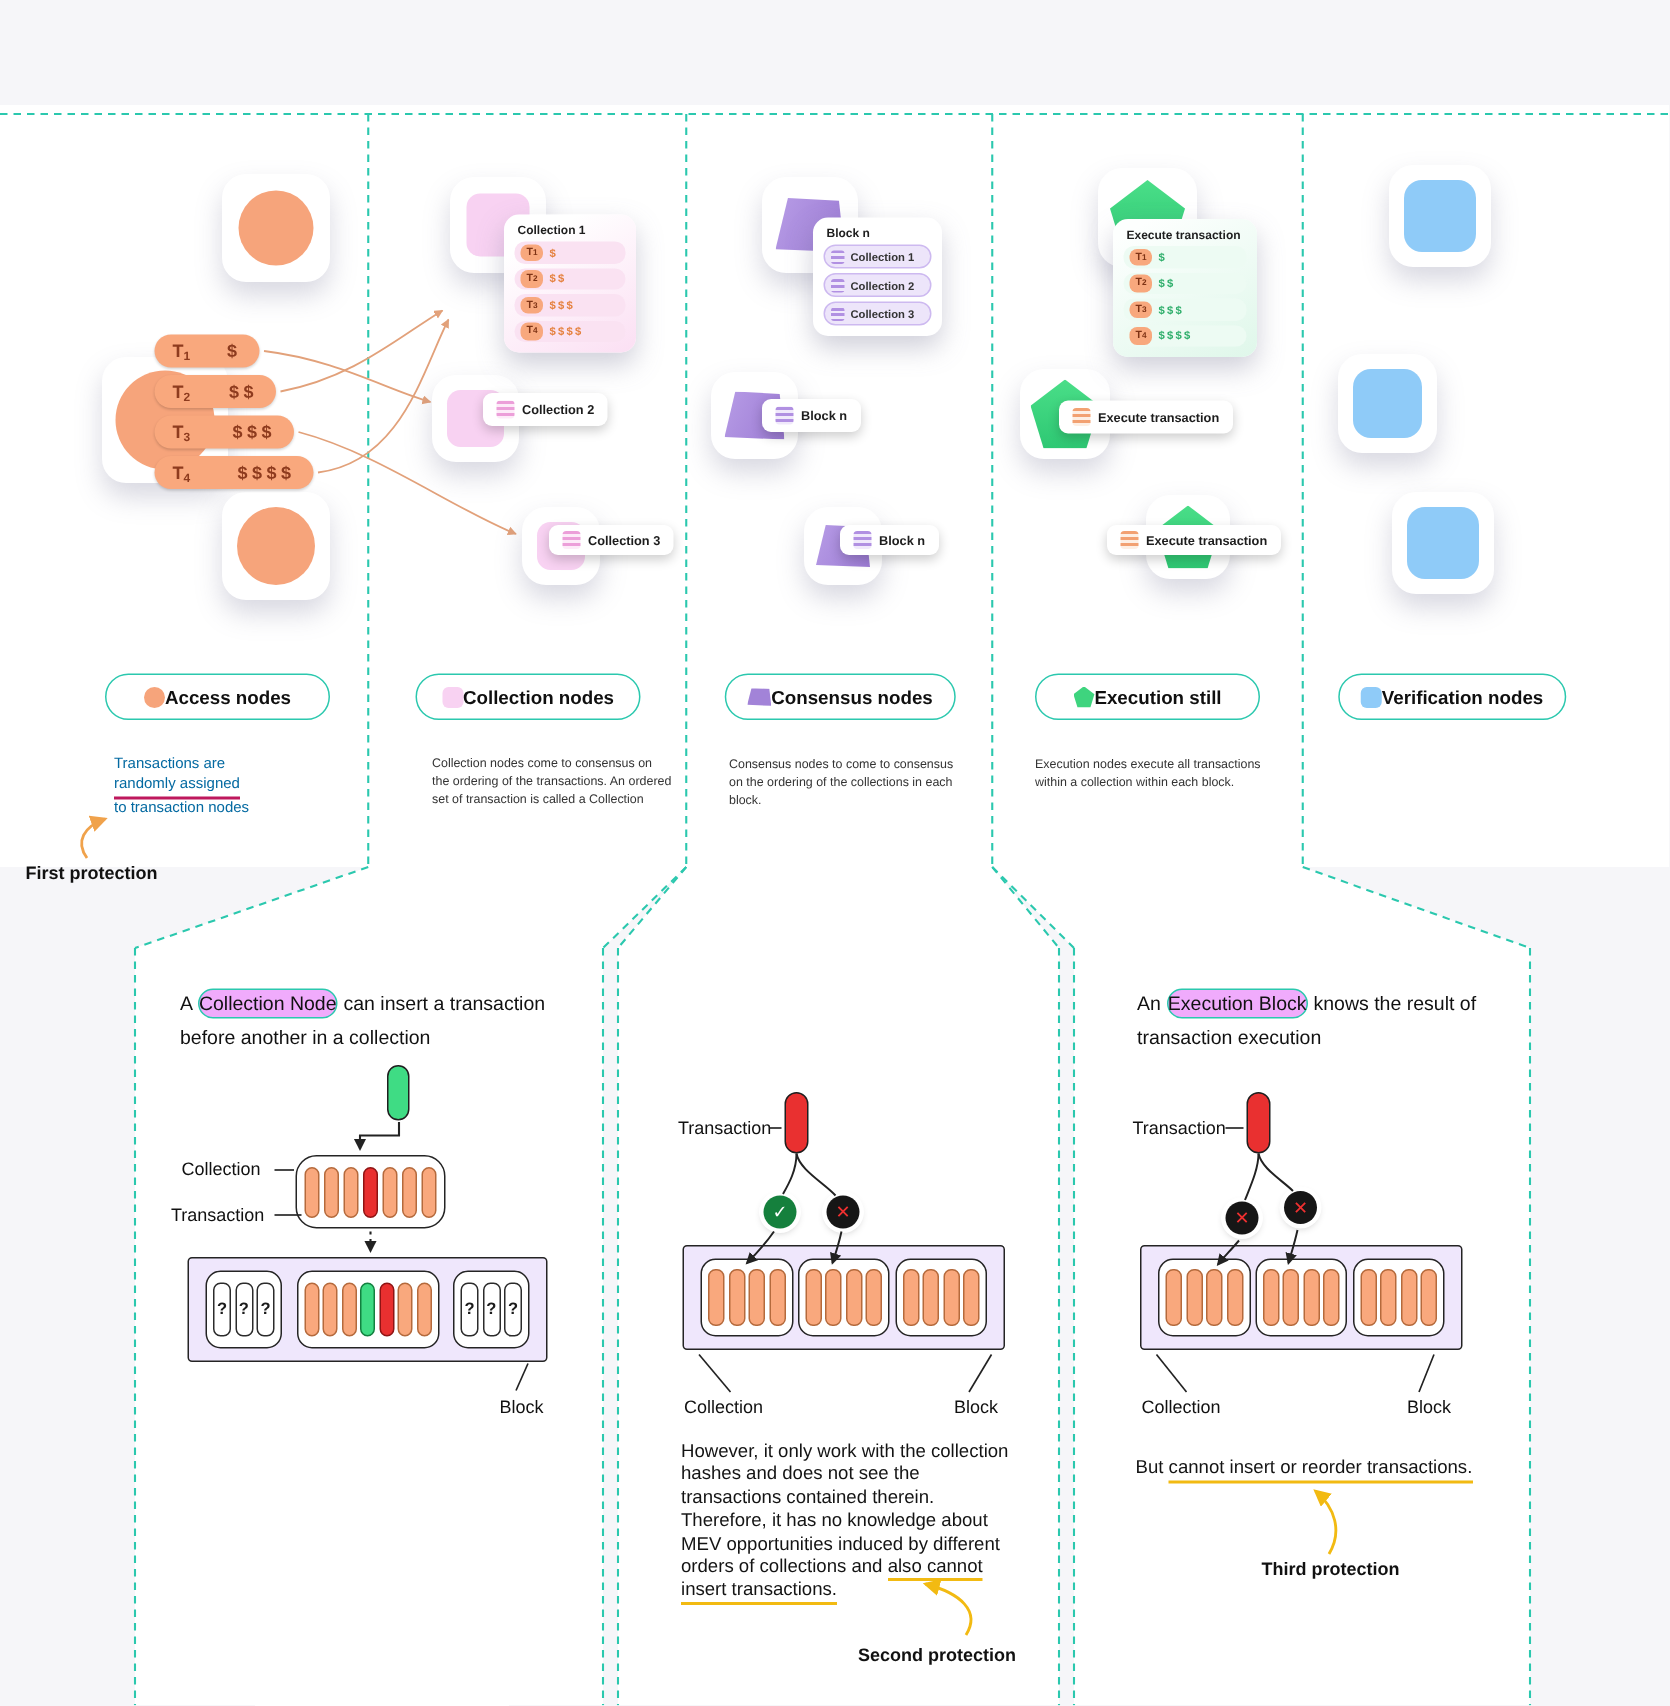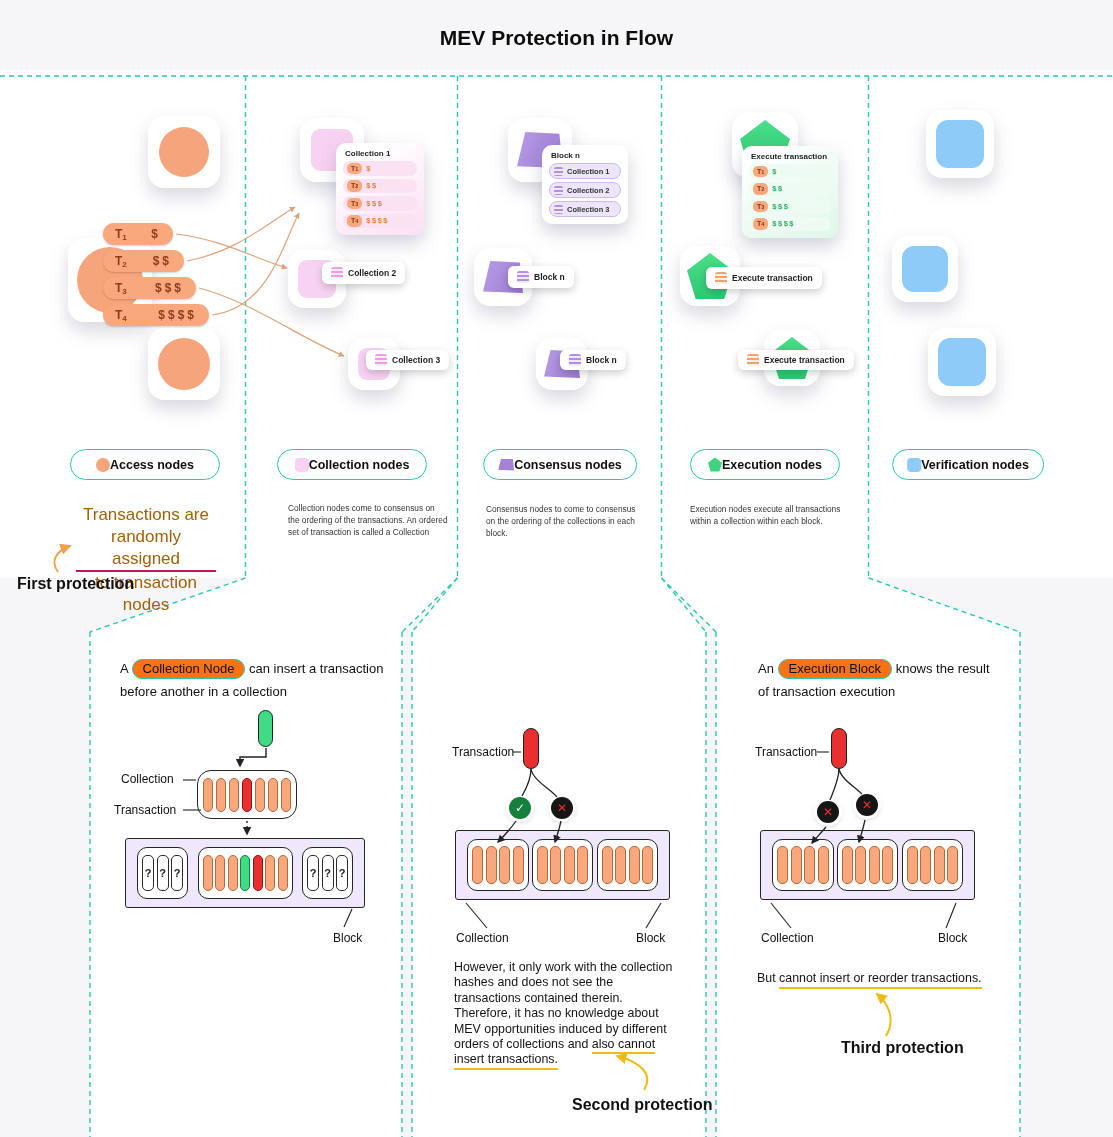--- a/index.html
+++ b/index.html
@@ -44,28 +44,28 @@
 .lines-orange{background:repeating-linear-gradient(to bottom,#F2A172 0 2px,#FDEFE4 2px 4px)}
 
 .legend{position:absolute;z-index:2;top:449px;transform:translateX(-50%);display:inline-flex;align-items:center;justify-content:center;gap:0;height:31px;min-width:150px;padding:0 14px;background:#fff;border:1.6px solid #2BC8AE;border-radius:17px;font-size:12.5px;font-weight:600;color:#0f0f0f;white-space:nowrap}
 .li{width:14px;height:14px;flex:0 0 auto}
 .li-circle{background:#F6A47B;border-radius:50%}
 .li-pink{background:#F8D2F2;border-radius:4px}
 .li-trap{background:#A283D8;clip-path:polygon(18% 0,92% 5%,100% 100%,0 95%);width:16px;height:12px}
 .li-pent{background:#3ED47E;clip-path:polygon(50% 0,100% 38%,81% 100%,19% 100%,0 38%)}
 .li-blue{background:#8FCBF8;border-radius:4px}
 
-.desc1{position:absolute;z-index:2;left:76px;top:504px;width:140px;text-align:center;font-size:17px;color:#a16207;line-height:1.28}
+.desc1{position:absolute;z-index:2;left:76px;top:504px;width:140px;font-size:10px;color:#0369a1;line-height:1.28}
 .desc1 span{display:inline-block}
 .u-orange{border-bottom:2px solid #be185d;padding-bottom:1px}
 .desc-sm{position:absolute;z-index:2;font-size:8.3px;line-height:1.42;color:#333}
-.prot{position:absolute;z-index:2;font-size:16px;font-weight:700;color:#111;white-space:nowrap}
+.prot{position:absolute;z-index:2;font-size:12px;font-weight:700;color:#111;white-space:nowrap}
 
 .phead{position:absolute;z-index:2;font-size:13px;color:#111;line-height:1.75}
-.badge{display:inline-block;border:1.5px solid #2BC8AE;border-radius:12px;padding:0 10px;line-height:1.4;background:#f97316}
+.badge{display:inline-block;border:1.5px solid #2BC8AE;border-radius:12px;padding:0 0;line-height:1.4;background:#f0abfc}
 .dlabel{position:absolute;z-index:2;font-size:12px;color:#111;white-space:nowrap}
 .pbody{position:absolute;z-index:2;font-size:12.4px;color:#141414;line-height:1.24}
 .pre{white-space:pre-line}
 .nowrap{white-space:nowrap}
 .u-yellow{border-bottom:2.2px solid #F2BA12;padding-bottom:1.5px}
 .vpill{position:absolute;z-index:2;border-radius:8px;border:1.4px solid #1f1f1f}
 .green-vpill{background:#3FDC84}
 .red-vpill{background:#E93030}
 .pill{border-radius:5px;border:1.2px solid #3a3a3a;flex:0 0 auto}
 .pill.o{background:#F9A87D;border-color:#B56A3C}
@@ -124,21 +124,20 @@
     <path d="M1020 632 V1137"></path>
   </g>
   <g stroke="#E2A17A" stroke-width="1.2" fill="none">
     <path d="M176 234 C225 240 258 260 287 268" marker-end="url(#ah-o)"></path>
     <path d="M187 261 C235 252 264 226 295 207" marker-end="url(#ah-o)"></path>
     <path d="M199 288 C252 302 300 338 344 356" marker-end="url(#ah-o)"></path>
     <path d="M212 315 C268 308 282 246 299 213" marker-end="url(#ah-o)"></path>
   </g>
 </svg>
 
-<div class="title">MEV Protection in Flow</div>
 
 <div class="node-card" style="left:148px;top:116px;width:72px;height:72px">
   <div class="circle" style="width:50px;height:50px"></div>
 </div>
 <div class="node-card" style="left:68px;top:238px;width:84px;height:84px">
   <div class="circle" style="width:66px;height:66px"></div>
 </div>
 <div class="node-card" style="left:148px;top:328px;width:72px;height:72px">
   <div class="circle" style="width:52px;height:52px"></div>
 </div>
@@ -308,21 +307,21 @@
 <div class="legend" style="left:352px">
   <span class="li li-pink"></span>
   <span>Collection nodes</span>
 </div>
 <div class="legend" style="left:560px">
   <span class="li li-trap"></span>
   <span>Consensus nodes</span>
 </div>
 <div class="legend" style="left:765px">
   <span class="li li-pent"></span>
-  <span>Execution nodes</span>
+  <span>Execution still</span>
 </div>
 <div class="legend" style="left:968px">
   <span class="li li-blue"></span>
   <span>Verification nodes</span>
 </div>
 
 <div class="desc1">
   <span>Transactions are</span><br>
   <span class="u-orange">randomly assigned</span><br>
   <span>to transaction nodes</span>

